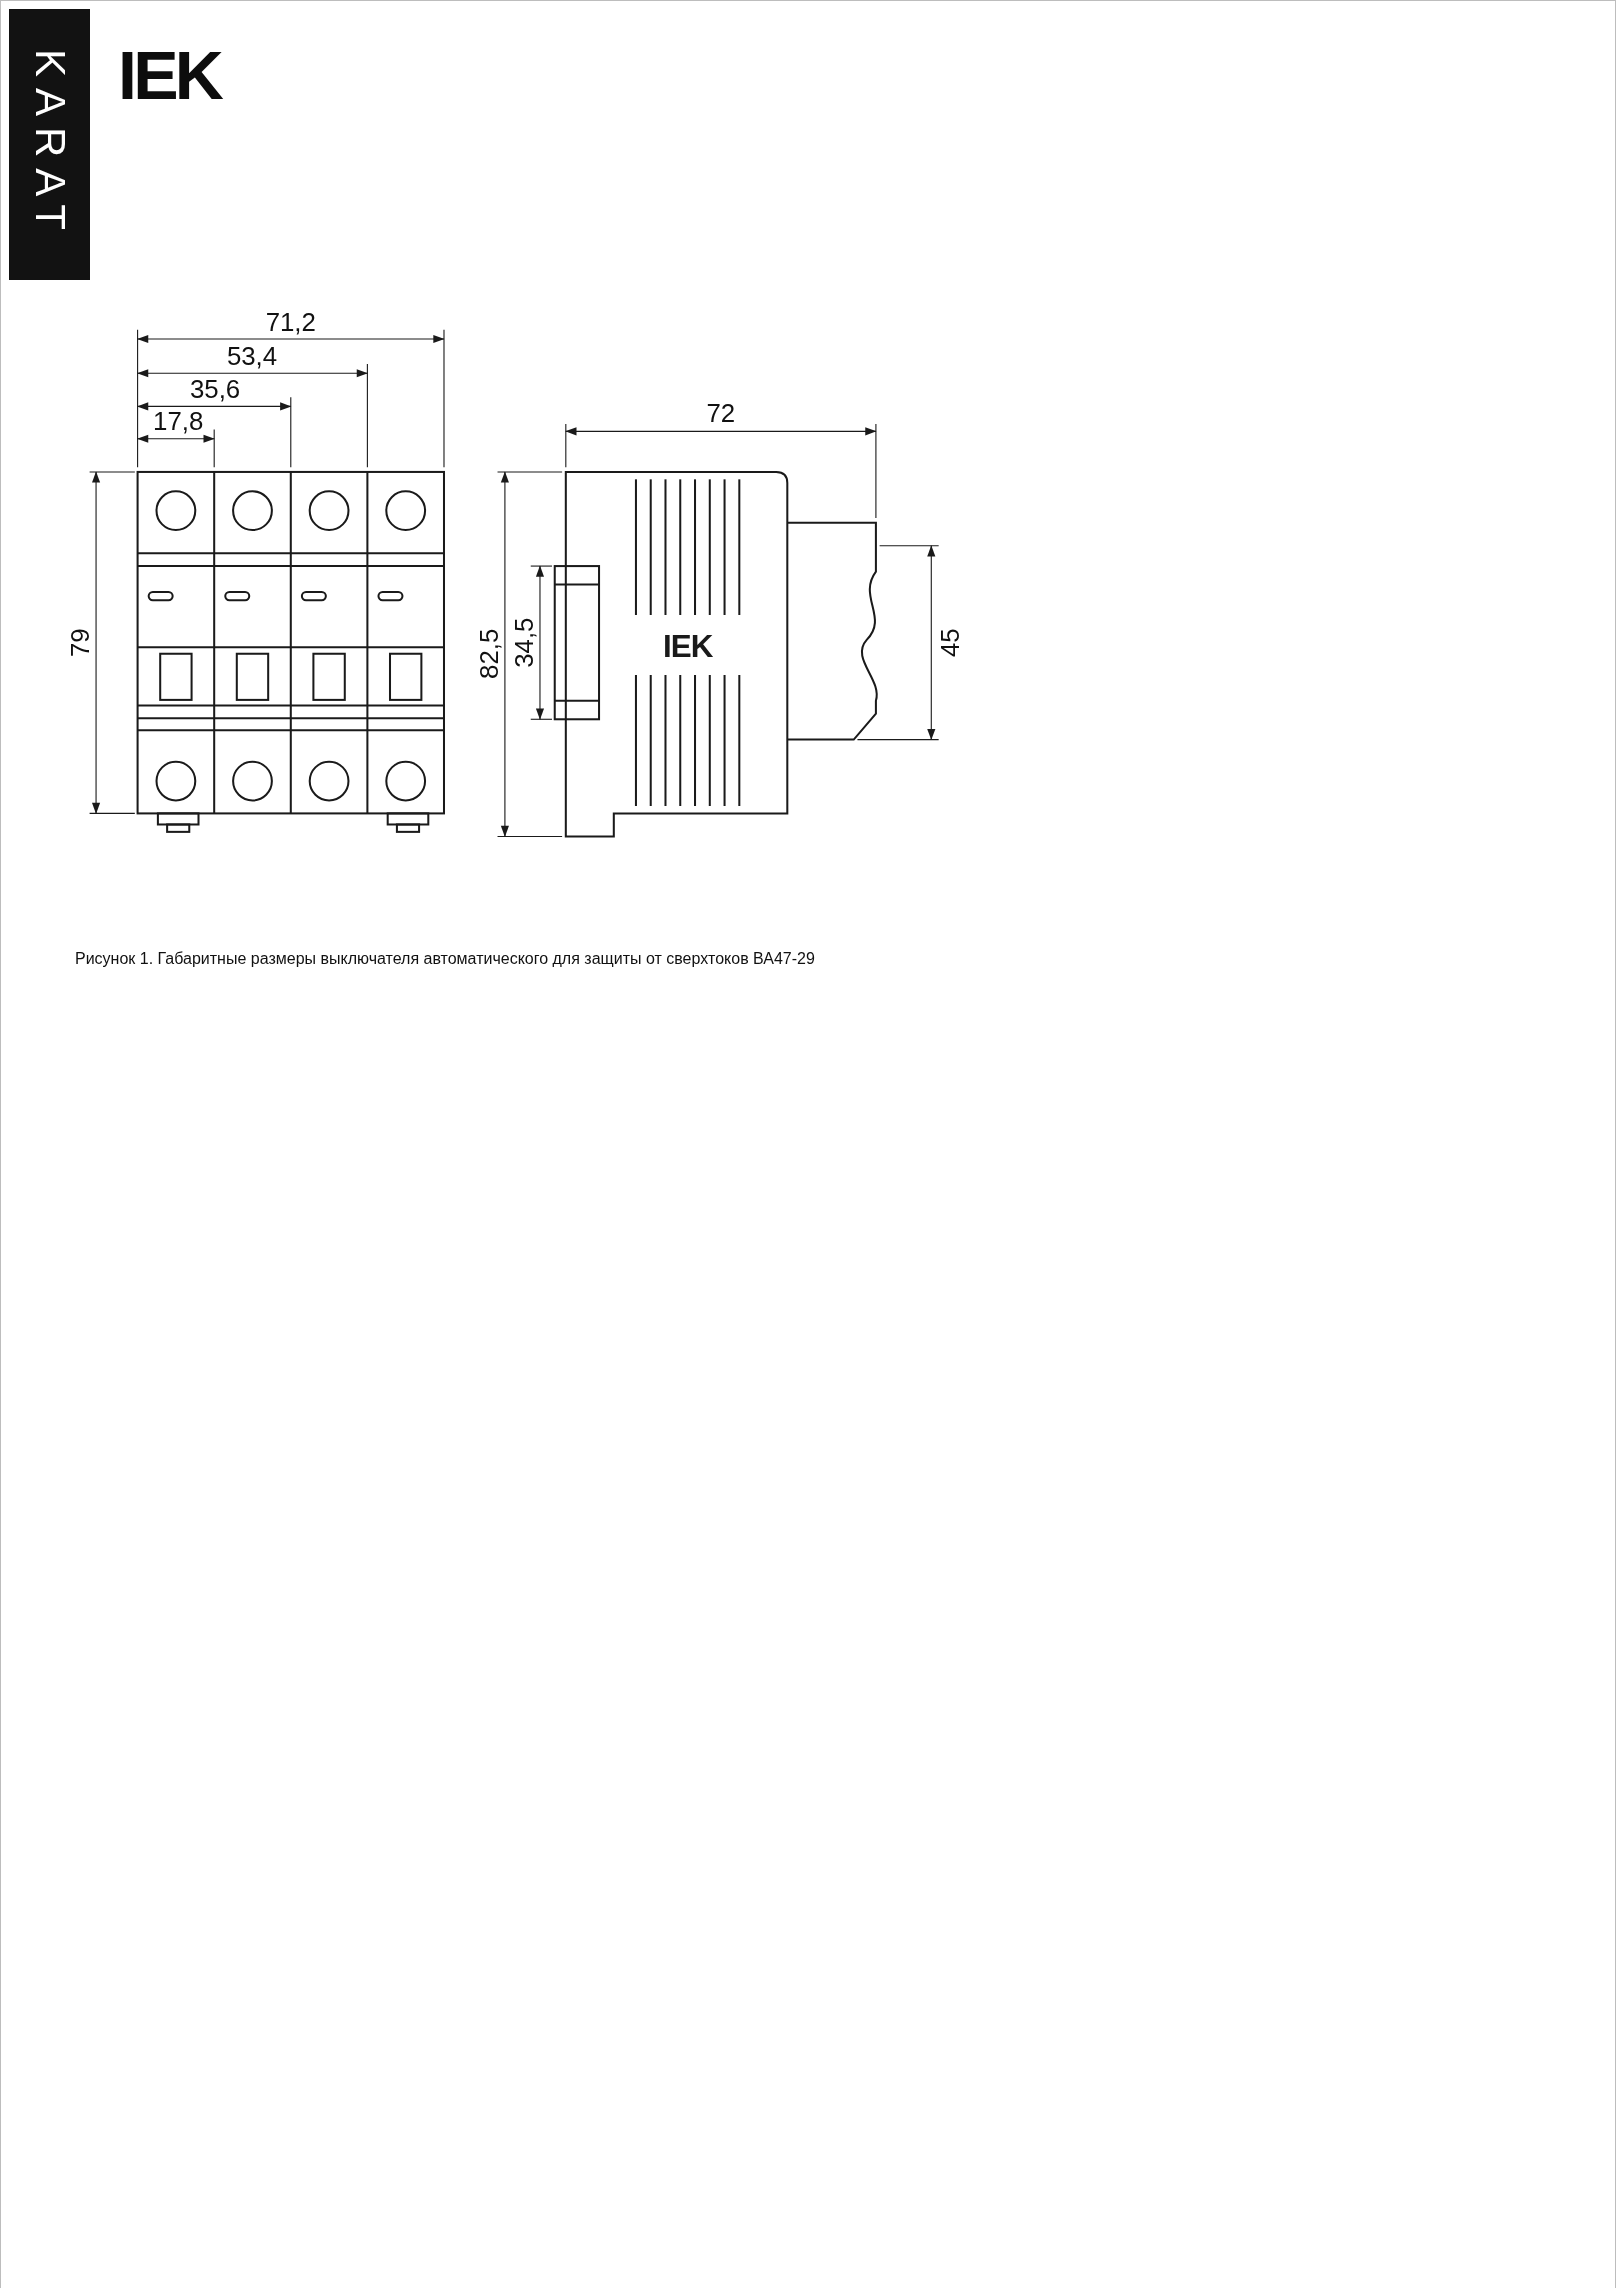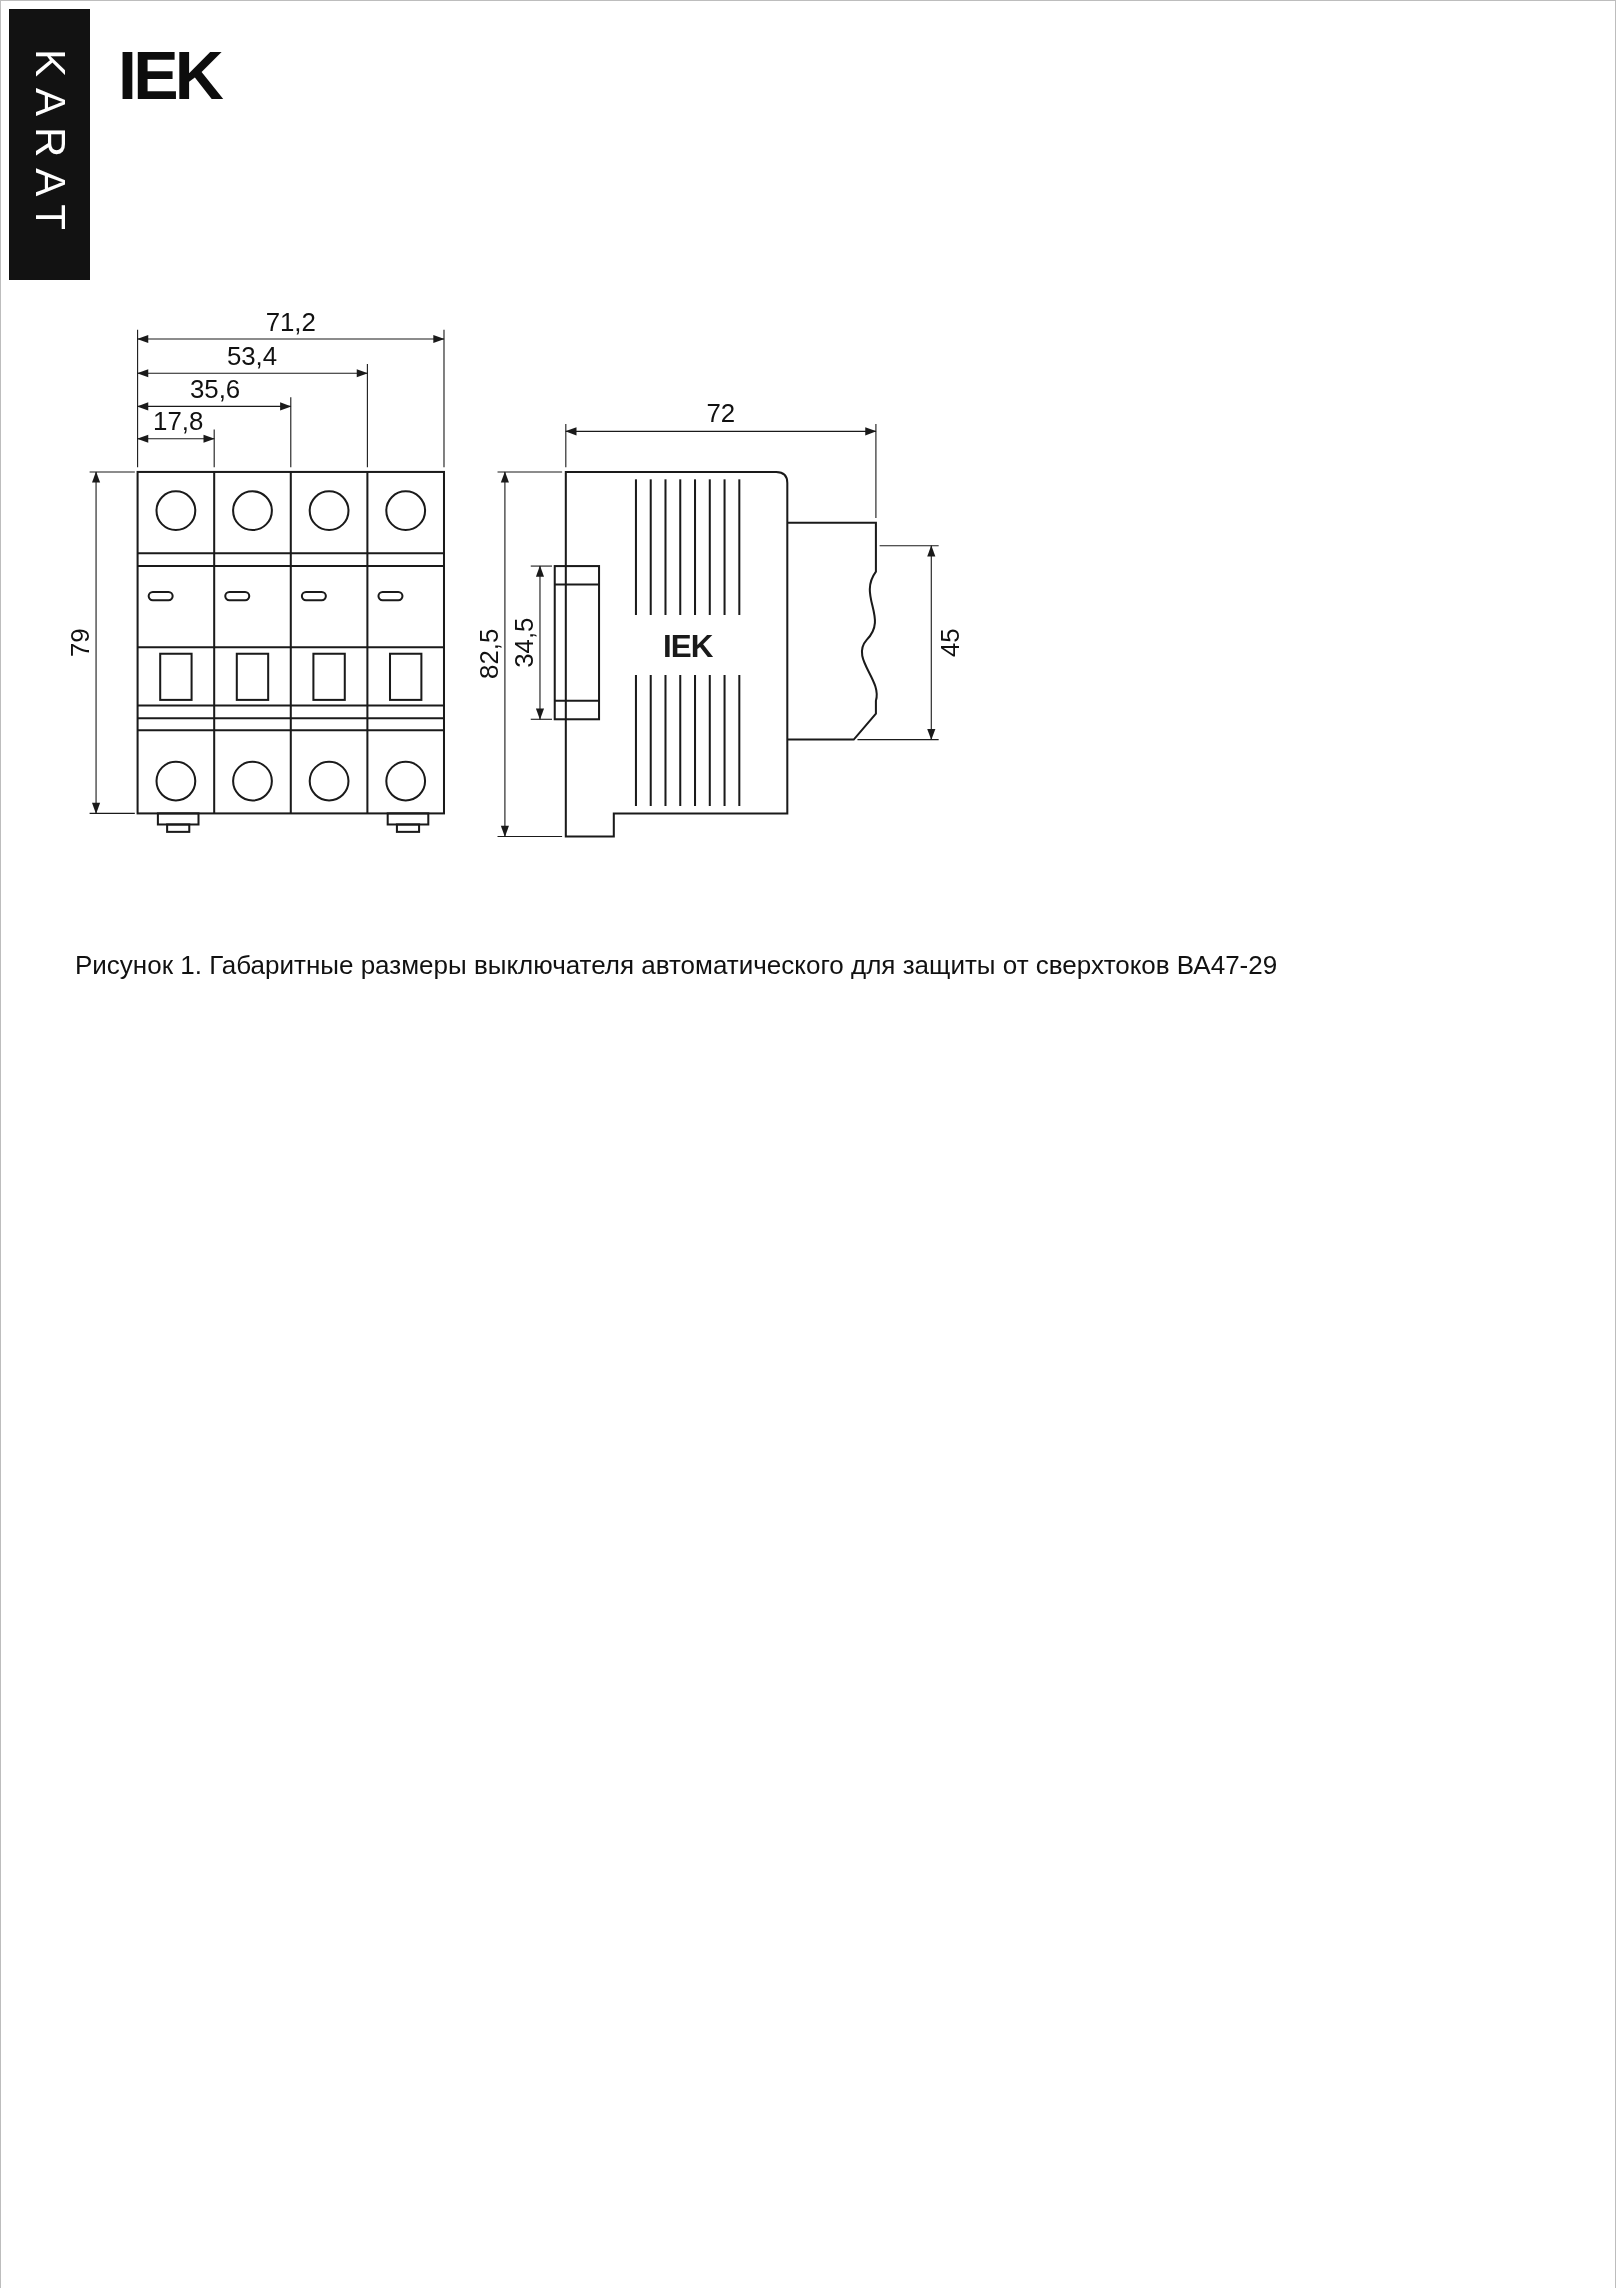--- a/index.html
+++ b/index.html
@@ -46,21 +46,21 @@
   }
   .side-logo-text {
     font-family:"Liberation Sans", sans-serif;
     font-size:34px;
     font-weight:bold;
     letter-spacing:-1px;
     fill:#1a1a1a;
   }
   .caption {
     position:absolute; left:74px; top:949px;
-    font-size:26px;
+    font-size:16px;
     color:#111111;
     font-family:"Liberation Sans", sans-serif;
     white-space:nowrap;
   }
 </style>
 </head>
 <body>
 
 <div class="page">
 

